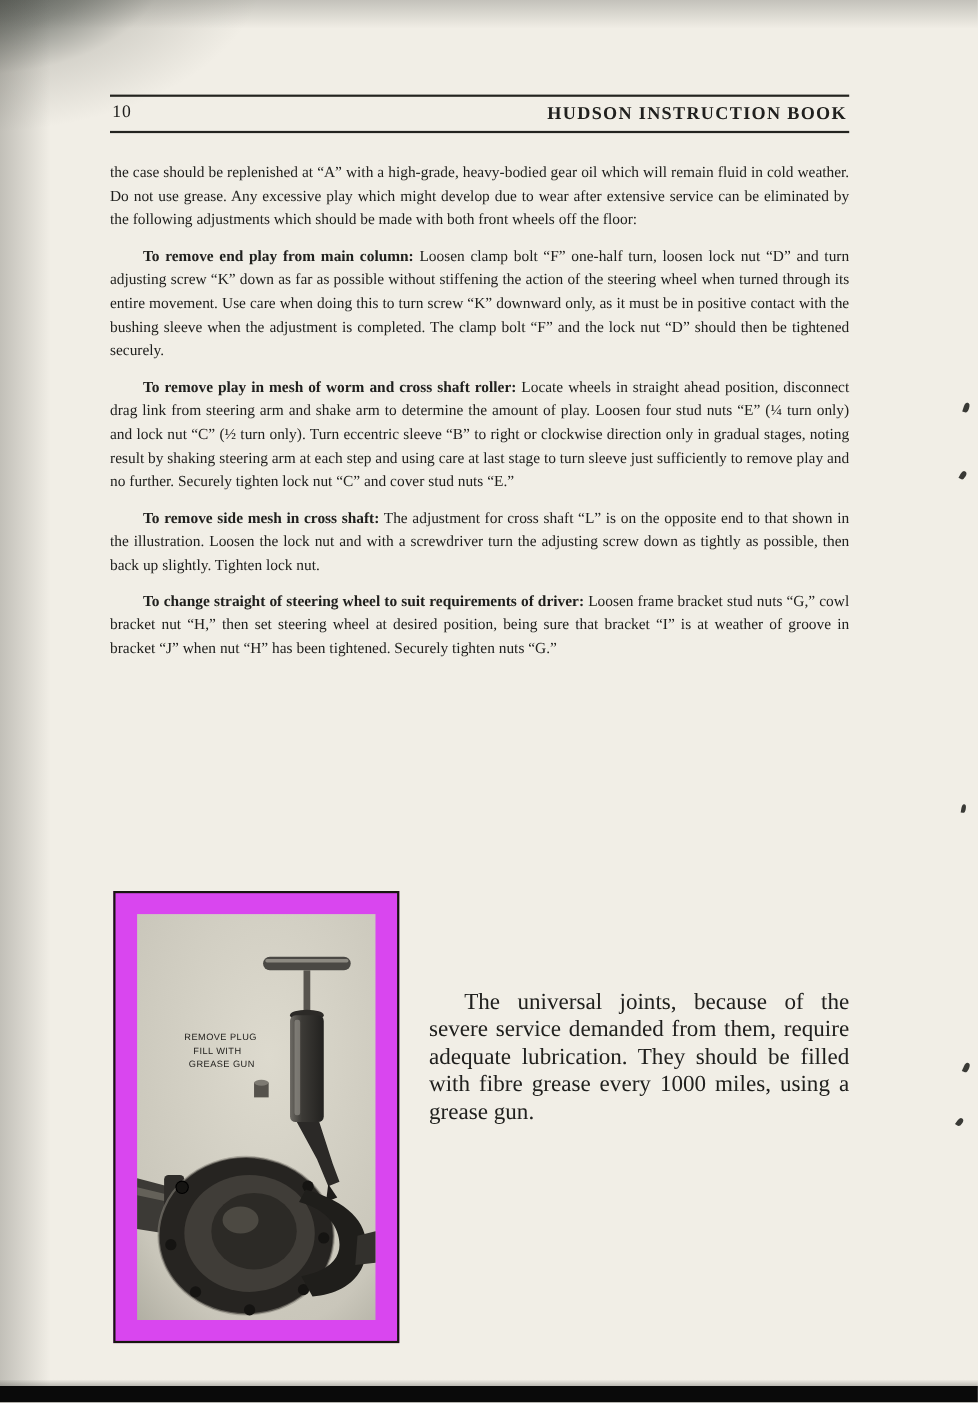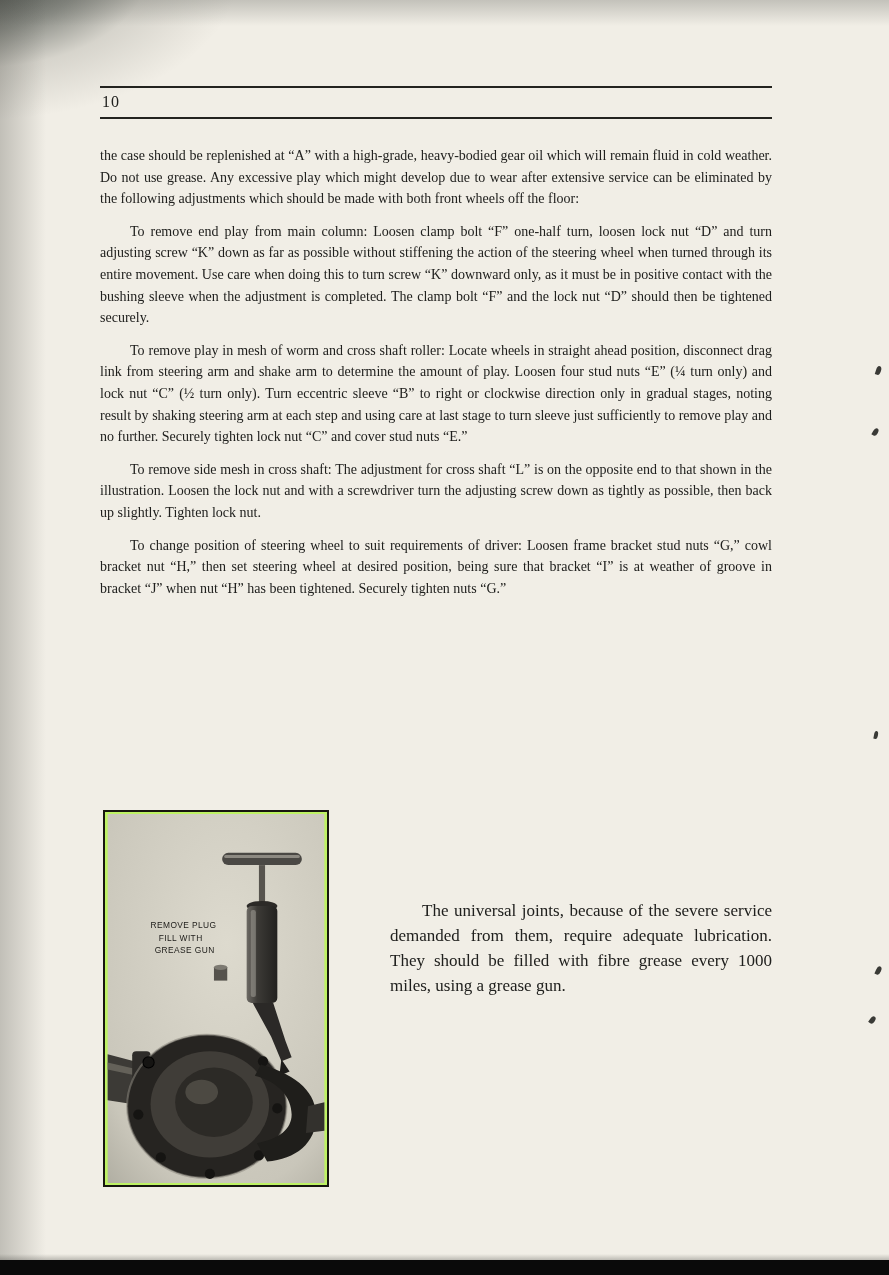--- a/index.html
+++ b/index.html
@@ -44,62 +44,63 @@
     padding:5px 2px 6px 2px;
     margin-bottom:26px;
   }
   .page-num{font-size:16px;letter-spacing:1px;}
   .book-title{font-size:16.5px;font-weight:bold;letter-spacing:1.2px;}
   .body-text p{
     font-size:14px;line-height:21.6px;text-align:justify;
     margin:0 0 11px 0;
   }
   .body-text p.indent{text-indent:30px;}
-  .lead{font-weight:normal;}
+  .lead{font-weight:bold;}
   
   .figure{
     position:absolute;left:103px;top:810px;width:218px;height:369px;
-    border:2px solid #17160f;background:#bef264;padding:2px;
+    border:2px solid #17160f;background:#d946ef;padding:19px;
   }
   .figure svg{display:block;width:100%;height:100%;}
   
   .uj-section{
     position:absolute;left:390px;top:898px;width:382px;
   }
   .uj-title{
     font-size:37px;font-weight:600;letter-spacing:0.5px;
     text-align:center;margin:0 0 30px 0;
   }
   .uj-body{
-    font-size:17px;line-height:25px;text-align:justify;text-indent:32px;margin:0;
+    font-size:21px;line-height:25px;text-align:justify;text-indent:32px;margin:0;
   }
   .speck{
     position:absolute;background:#3a3a36;border-radius:50% 50% 50% 0;
     pointer-events:none;
   }
   .fig-label{font-family:"Liberation Sans", sans-serif;}
 </style>
 </head>
 <body>
 
 <div class="corner-shadow"></div>
 <div class="top-edge-shadow"></div>
 <div class="left-edge-shadow"></div>
 
 <div class="content">
   <div class="page-header">
     <span class="page-num">10</span>
+    <span class="book-title">HUDSON INSTRUCTION BOOK</span>
   </div>
 
   <div class="body-text">
     <p><span>the case should be replenished at “A” with a high-grade, heavy-bodied gear oil which will remain fluid in cold weather.  Do not use grease.  Any excessive play which might develop due to wear after extensive service can be eliminated by the following adjustments which should be made with both front wheels off the floor:</span></p>
     <p class="indent"><span class="lead">To remove end play from main column:</span><span> Loosen clamp bolt “F” one-half turn, loosen lock nut “D” and turn adjusting screw “K” down as far as possible without stiffening the action of the steering wheel when turned through its entire movement.  Use care when doing this to turn screw “K” downward only, as it must be in positive contact with the bushing sleeve when the adjustment is completed.  The clamp bolt “F” and the lock nut “D” should then be tightened securely.</span></p>
     <p class="indent"><span class="lead">To remove play in mesh of worm and cross shaft roller:</span><span> Locate wheels in straight ahead position, disconnect drag link from steering arm and shake arm to determine the amount of play.  Loosen four stud nuts “E” (¼ turn only) and lock nut “C” (½ turn only).  Turn eccentric sleeve “B” to right or clockwise direction only in gradual stages, noting result by shaking steering arm at each step and using care at last stage to turn sleeve just sufficiently to remove play and no further.  Securely tighten lock nut “C” and cover stud nuts “E.”</span></p>
     <p class="indent"><span class="lead">To remove side mesh in cross shaft:</span><span> The adjustment for cross shaft “L” is on the opposite end to that shown in the illustration.  Loosen the lock nut and with a screwdriver turn the adjusting screw down as tightly as possible, then back up slightly.  Tighten lock nut.</span></p>
-    <p class="indent"><span class="lead">To change position of steering wheel to suit requirements of driver:</span><span> Loosen frame bracket stud nuts “G,” cowl bracket nut “H,” then set steering wheel at desired position, being sure that bracket “I” is at weather of groove in bracket “J” when nut “H” has been tightened.  Securely tighten nuts “G.”</span></p>
+    <p class="indent"><span class="lead">To change straight of steering wheel to suit requirements of driver:</span><span> Loosen frame bracket stud nuts “G,” cowl bracket nut “H,” then set steering wheel at desired position, being sure that bracket “I” is at weather of groove in bracket “J” when nut “H” has been tightened.  Securely tighten nuts “G.”</span></p>
   </div>
 </div>
 
 <div class="figure">
   <svg viewBox="0 0 212 361">
     <defs>
       <linearGradient id="gunGrad" x1="0" y1="0" x2="1" y2="0">
         <stop offset="0" stop-color="#6d6a64"></stop>
         <stop offset="0.35" stop-color="#3c3a36"></stop>
         <stop offset="1" stop-color="#22211f"></stop>

